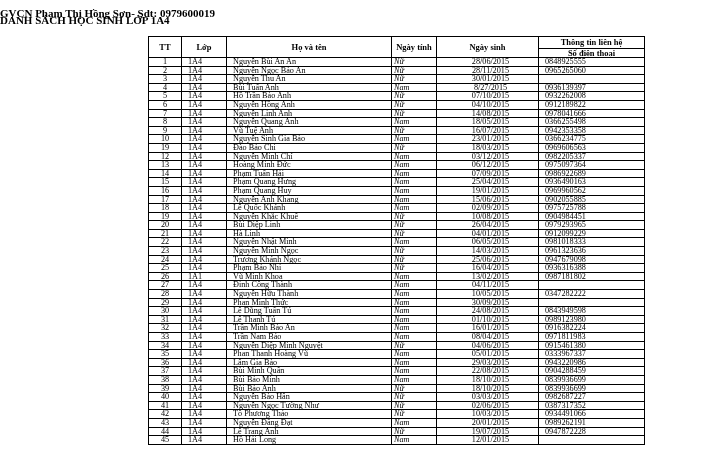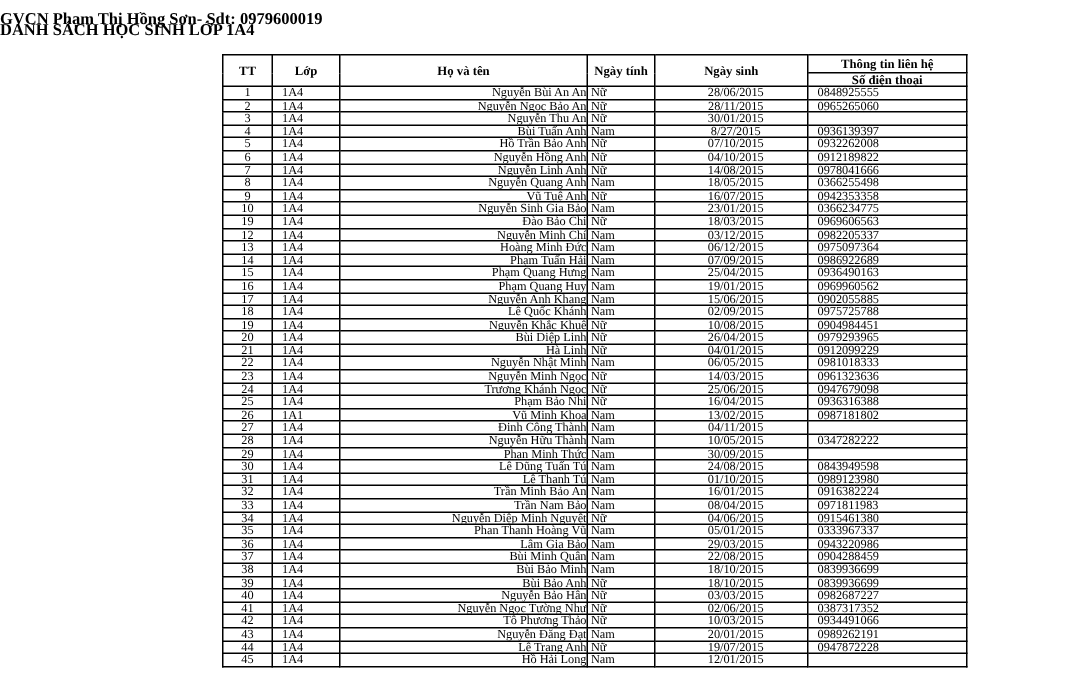--- a/index.html
+++ b/index.html
@@ -9,22 +9,22 @@
            font-weight:bold; font-size:11px; line-height:11px; }
   .t1 { top:15px; }
   .t2 { top:8px; }
   table { position:absolute; left:112px; top:36px; border-collapse:collapse;
           table-layout:fixed; width:496px;margin-left:36px; }
   td, th { border:1px solid #000; padding:0 0 0 2px; font-size:8.2px; line-height:7.6px;
            height:7.6px; white-space:nowrap; overflow:hidden; font-weight:normal; }
   th { font-weight:bold; font-size:8.5px; line-height:8px; text-align:center; padding:0; }
   .c-tt { text-align:center; padding:0; }
   .c-lop { padding-left:6px; }
-  .c-name { padding-left:6px;text-align:right; }
-  .c-gt { padding-left:2px; }
+  .c-name { padding-left:6px; }
+  .c-gt { padding-left:2px;font-style:italic; }
   .c-ns { padding-left:6px;text-align:center; }
   .c-sdt { padding-left:6px; }
   thead th.tall { height:20px; }
   thead th.sub-a { height:11px; line-height:7px; }
   thead th.sub-b { height:8px; }
 </style>
 </head>
 <body>
 
 <div class="title t1">DANH SÁCH HỌC SINH LỚP 1A4</div>

